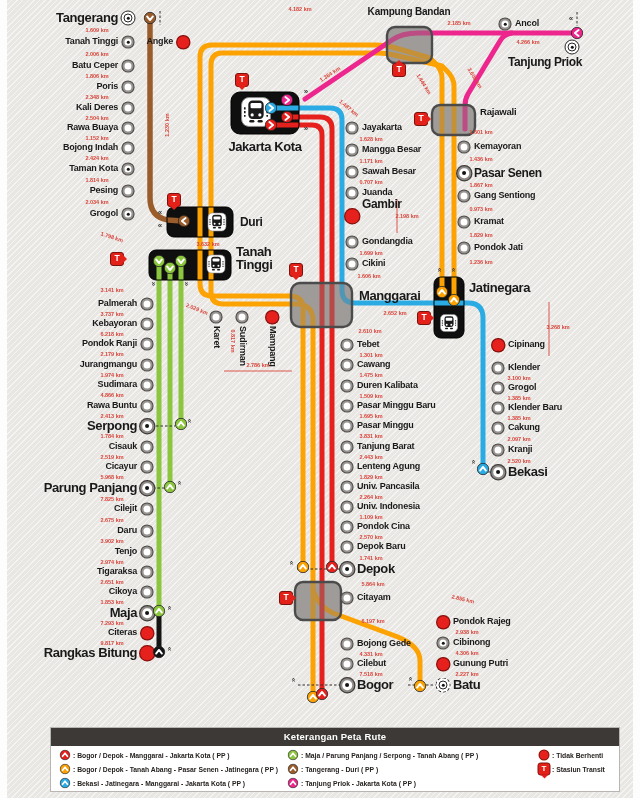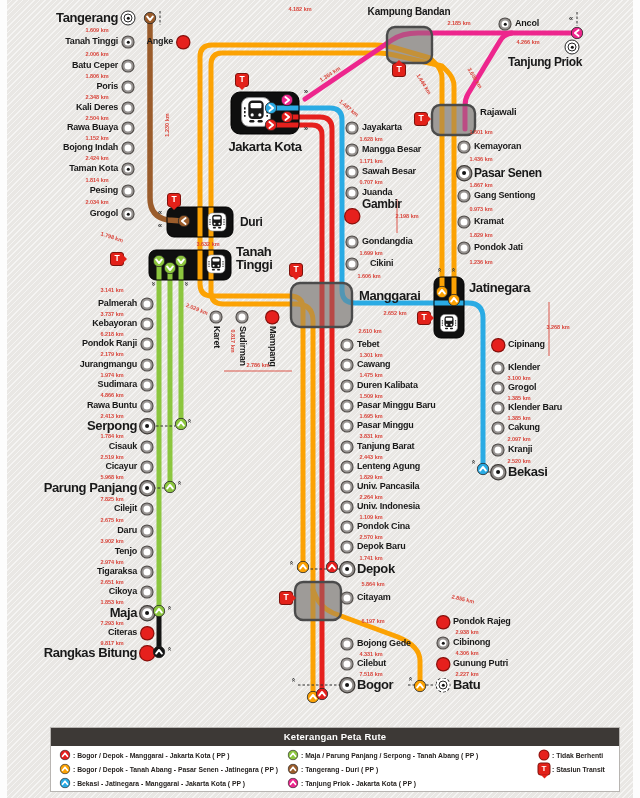--- a/index.html
+++ b/index.html
@@ -175,21 +175,21 @@
       <div class="lbl R" style="left: 362px; top: 150px;">Mangga Besar</div>
       <div class="st ring" style="left: 352px; top: 172px;"></div>
       <div class="lbl R" style="left: 362px; top: 172px;">Sawah Besar</div>
       <div class="st ring" style="left: 352px; top: 193px;"></div>
       <div class="lbl R" style="left: 362px; top: 193px;">Juanda</div>
       <div class="st redbig" style="left: 352px; top: 216px;"></div>
       <div class="lbl big R" style="font-size: 12px; left: 362px; top: 204px;">Gambir</div>
       <div class="st ring" style="left: 352px; top: 242px;"></div>
       <div class="lbl R" style="left: 362px; top: 242px;">Gondangdia</div>
       <div class="st ring" style="left: 352px; top: 264px;"></div>
-      <div class="lbl R" style="left: 370px; top: 264px;">Cikini</div>
+      <div class="lbl R" style="left: 362px; top: 264px;">Cikini</div>
       <div class="st bull" style="left: 505px; top: 24px;">
         <span class="dot"></span>
       </div>
       <div class="lbl R" style="left: 515px; top: 24px;">Ancol</div>
       <div class="st target" style="left: 572px; top: 47px;">
         <span class="ir"></span>
         <span class="dot"></span>
       </div>
       <div class="lbl big BC" style="font-size: 12px; left: 545px; top: 56px;">Tanjung Priok</div>
       <div class="st ring" style="left: 464px; top: 147px;"></div>

